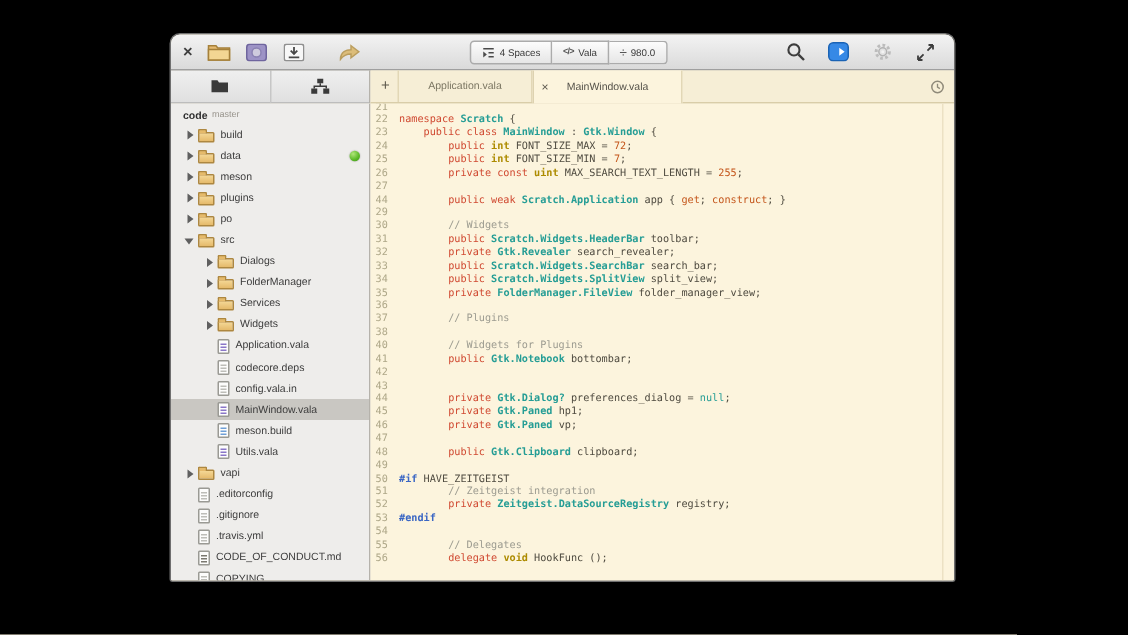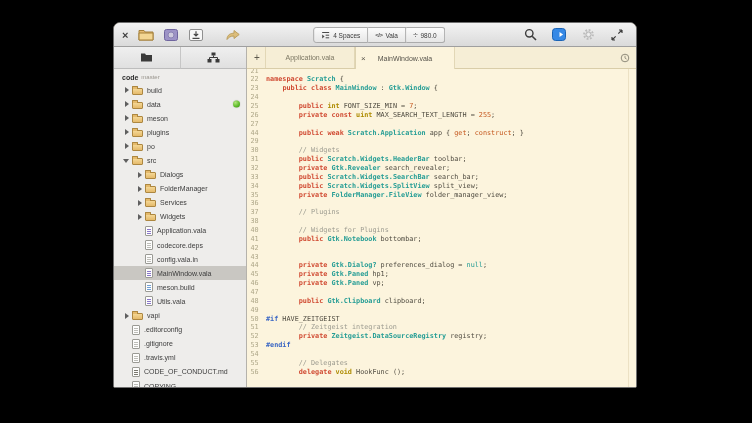--- a/index.html
+++ b/index.html
@@ -75,21 +75,21 @@
   .emblem{ position:absolute; right:6px; top:50%; transform:translateY(-50%); width:7px; height:7px; border-radius:50%;
            background:radial-gradient(circle at 35% 30%, #b0e67a, #5ab827 60%, #3f8d18); box-shadow:0 0 1px rgba(0,0,0,.4);}
 
   
   .editor{ flex:1; background:#fcf4dd; overflow:hidden; position:relative; font-family:"DejaVu Sans Mono", monospace; font-size:6.8px; }
   .editor::after{ content:""; position:absolute; top:0; bottom:0; right:7px; width:1px; background:#ece1c4; }
   .codewrap{ margin-top:-2.5px; }
   .cl{ height:8.87px; line-height:8.87px; display:flex; white-space:pre; }
   .ln{ width:19px; flex:none; text-align:center; padding-right:4px; color:#aea788; }
   .ctext{ color:#4f4b40; }
-  .tk-kw{ color:#d04a32; font-weight:bold;text-align:center; }
+  .tk-kw{ color:#d04a32; font-weight:normal;text-align:center; }
   .tk-typ{ color:#259d95; font-weight:bold; }
   .tk-bas{ color:#ad8b00; font-weight:bold; }
   .tk-num{ color:#c4561c; }
   .tk-val{ color:#c4561c; }
   .tk-nul{ color:#259d95; }
   .tk-com{ color:#9c9b90; }
   .tk-pre{ color:#3a66c4; font-weight:bold; }
   .tk-pln{ color:#4f4b40; }
 </style>
 </head>
@@ -325,21 +325,21 @@
             <span class="ic ic-page ic-text-file"></span>
             <span class="tlabel">COPYING</span>
           </div>
         </div>
     </div>
     <div class="editor">
       <div class="codewrap" id="code-container">
           <div class="cl"><span class="ln">21</span><span class="ctext"></span></div>
           <div class="cl"><span class="ln">22</span><span class="ctext"><span class="tk-kw">namespace</span><span class="tk-pln"> </span><span class="tk-typ">Scratch</span><span class="tk-pln"> {</span></span></div>
           <div class="cl"><span class="ln">23</span><span class="ctext"><span class="tk-pln">    </span><span class="tk-kw">public class</span><span class="tk-pln"> </span><span class="tk-typ">MainWindow</span><span class="tk-pln"> : </span><span class="tk-typ">Gtk.Window</span><span class="tk-pln"> {</span></span></div>
-          <div class="cl"><span class="ln">24</span></div>
+          <div class="cl"><span class="ln">24</span><span class="ctext"><span class="tk-pln">        </span><span class="tk-kw">public</span><span class="tk-pln"> </span><span class="tk-bas">int</span><span class="tk-pln"> FONT_SIZE_MAX = </span><span class="tk-num">72</span><span class="tk-pln">;</span></span></div>
           <div class="cl"><span class="ln">25</span><span class="ctext"><span class="tk-pln">        </span><span class="tk-kw">public</span><span class="tk-pln"> </span><span class="tk-bas">int</span><span class="tk-pln"> FONT_SIZE_MIN = </span><span class="tk-num">7</span><span class="tk-pln">;</span></span></div>
           <div class="cl"><span class="ln">26</span><span class="ctext"><span class="tk-pln">        </span><span class="tk-kw">private const</span><span class="tk-pln"> </span><span class="tk-bas">uint</span><span class="tk-pln"> MAX_SEARCH_TEXT_LENGTH = </span><span class="tk-num">255</span><span class="tk-pln">;</span></span></div>
           <div class="cl"><span class="ln">27</span><span class="ctext"></span></div>
           <div class="cl"><span class="ln">44</span><span class="ctext"><span class="tk-pln">        </span><span class="tk-kw">public weak</span><span class="tk-pln"> </span><span class="tk-typ">Scratch.Application</span><span class="tk-pln"> app { </span><span class="tk-val">get</span><span class="tk-pln">; </span><span class="tk-val">construct</span><span class="tk-pln">; }</span></span></div>
           <div class="cl"><span class="ln">29</span><span class="ctext"></span></div>
           <div class="cl"><span class="ln">30</span><span class="ctext"><span class="tk-pln">        </span><span class="tk-com">// Widgets</span></span></div>
           <div class="cl"><span class="ln">31</span><span class="ctext"><span class="tk-pln">        </span><span class="tk-kw">public</span><span class="tk-pln"> </span><span class="tk-typ">Scratch.Widgets.HeaderBar</span><span class="tk-pln"> toolbar;</span></span></div>
           <div class="cl"><span class="ln">32</span><span class="ctext"><span class="tk-pln">        </span><span class="tk-kw">private</span><span class="tk-pln"> </span><span class="tk-typ">Gtk.Revealer</span><span class="tk-pln"> search_revealer;</span></span></div>
           <div class="cl"><span class="ln">33</span><span class="ctext"><span class="tk-pln">        </span><span class="tk-kw">public</span><span class="tk-pln"> </span><span class="tk-typ">Scratch.Widgets.SearchBar</span><span class="tk-pln"> search_bar;</span></span></div>
           <div class="cl"><span class="ln">34</span><span class="ctext"><span class="tk-pln">        </span><span class="tk-kw">public</span><span class="tk-pln"> </span><span class="tk-typ">Scratch.Widgets.SplitView</span><span class="tk-pln"> split_view;</span></span></div>

